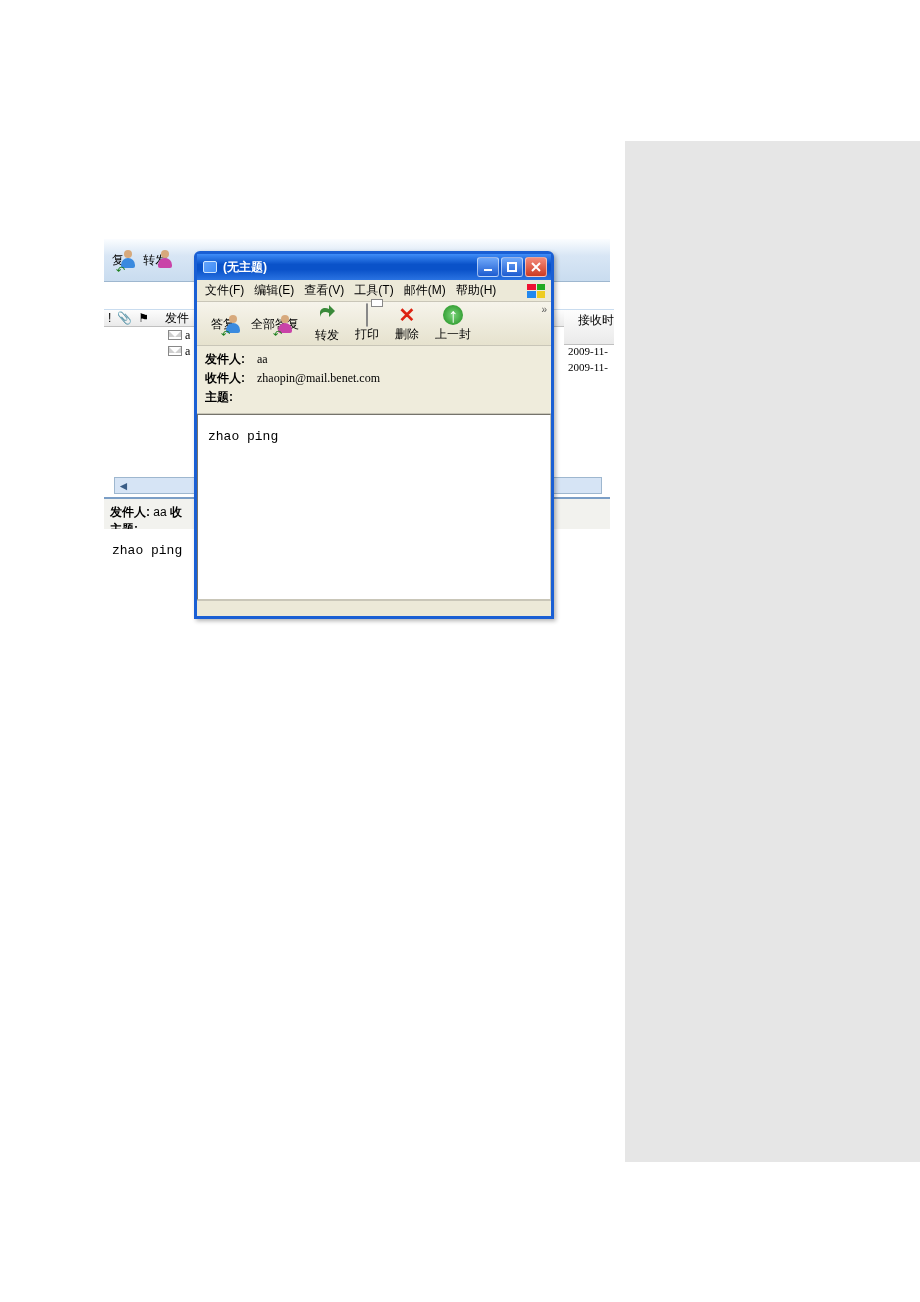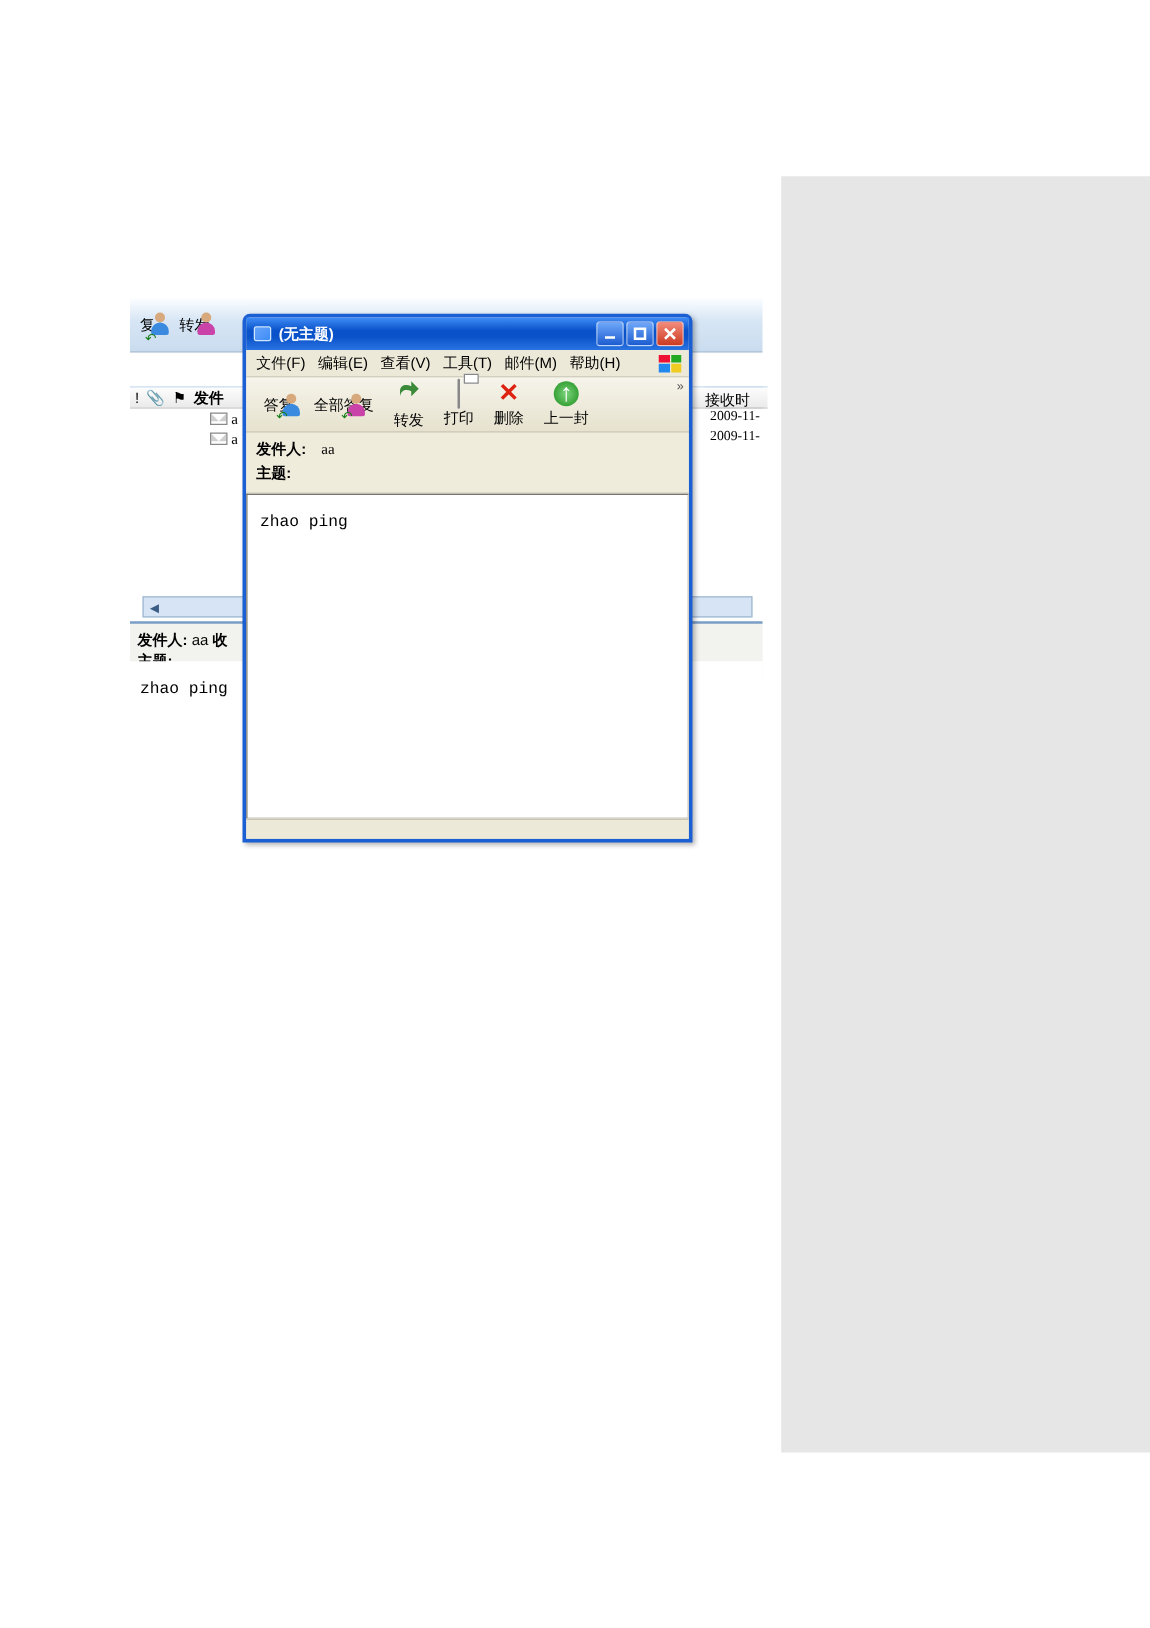--- a/index.html
+++ b/index.html
@@ -61,26 +61,26 @@
     position:absolute; left:0; top:258px; width:100%; border-top:2px solid #7b9ec6;
     padding: 5px 6px; background:#f2f2ee;
   }
   .bg-prevbody {
     position:absolute; left:0; top:290px; width:100%; bottom:0; background:#fff; padding:14px 8px;
     font-family:"Courier New","SimSun",monospace; font-size:13px;
   }
   .bg-stats-right {
     position:absolute; left:460px; top:70px; width:50px;
   }
-  .bg-stats-right .hdr { height:18px; background:linear-gradient(#fdfdfd,#eaeaea); border-bottom:1px solid #c0c0c0; text-align:left; padding-top:2px; border-top:1px solid #c9dcef;}
+  .bg-stats-right .hdr { height:36px; background:linear-gradient(#fdfdfd,#eaeaea); border-bottom:1px solid #c0c0c0; text-align:right; padding-top:2px; border-top:1px solid #c9dcef;}
   .bg-stats-right .cell { height:16px; font-family:Tahoma; font-size:11px; padding-left:4px; background:#fff;}
 
   
   .popup {
-    position:absolute; left:194px; top:251px; width:360px; height:423px;
+    position:absolute; left:194px; top:251px; width:360px; height:368px;
     border:3px solid #1a5fd4;
     border-radius:6px 6px 0 0;
     background:#ece9d8;
     box-shadow: 2px 2px 4px rgba(0,0,0,.3);
     display:flex; flex-direction:column;
   }
   .titlebar {
     height:26px;
     background: linear-gradient(#3f8df8,#0a52c9 40%,#0a52c9 60%,#2a73e2);
     display:flex; align-items:center; padding:0 4px 0 6px; gap:6px;
@@ -164,21 +164,21 @@
         <span class="ic-person alt"><span class="head"></span><span class="body"></span></span>
       </span>
       <span class="lab">转发</span>
     </div>
   </div>
 
   <div class="bg-listhdr">
     <span>!</span>
     <span>📎</span>
     <span>⚑</span>
-    <span style="margin-left:0;font-weight:bold;">发件</span>
+    <span style="margin-left:10px;">发件</span>
   </div>
   <div class="bg-listarea">
     <div class="bg-listrow">
       <span class="bg-envico"></span>
       <span>a</span>
     </div>
     <div class="bg-listrow">
       <span class="bg-envico"></span>
       <span>a</span>
     </div>
@@ -276,20 +276,24 @@
     </div>
     <span class="tbchevron">»</span>
   </div>
 
   <div class="msghdr">
     <div class="row">
       <span class="lab">发件人:</span>
       <span class="val">aa</span>
     </div>
     <div class="row">
+      <span class="lab">收件人:</span>
+      <span class="val">zhaopin@mail.benet.com</span>
+    </div>
+    <div class="row">
       <span class="lab">主题:</span>
       <span class="val"></span>
     </div>
   </div>
 
   <div class="msgbody">
     <span>zhao ping</span>
   </div>
 
   <div class="statusbar"></div>

